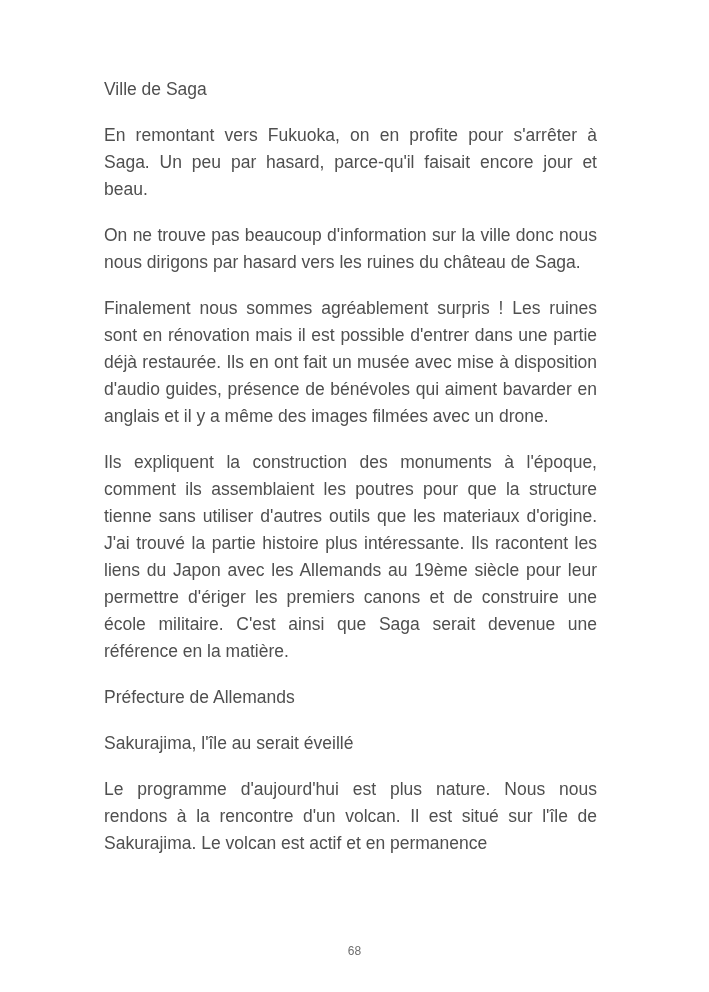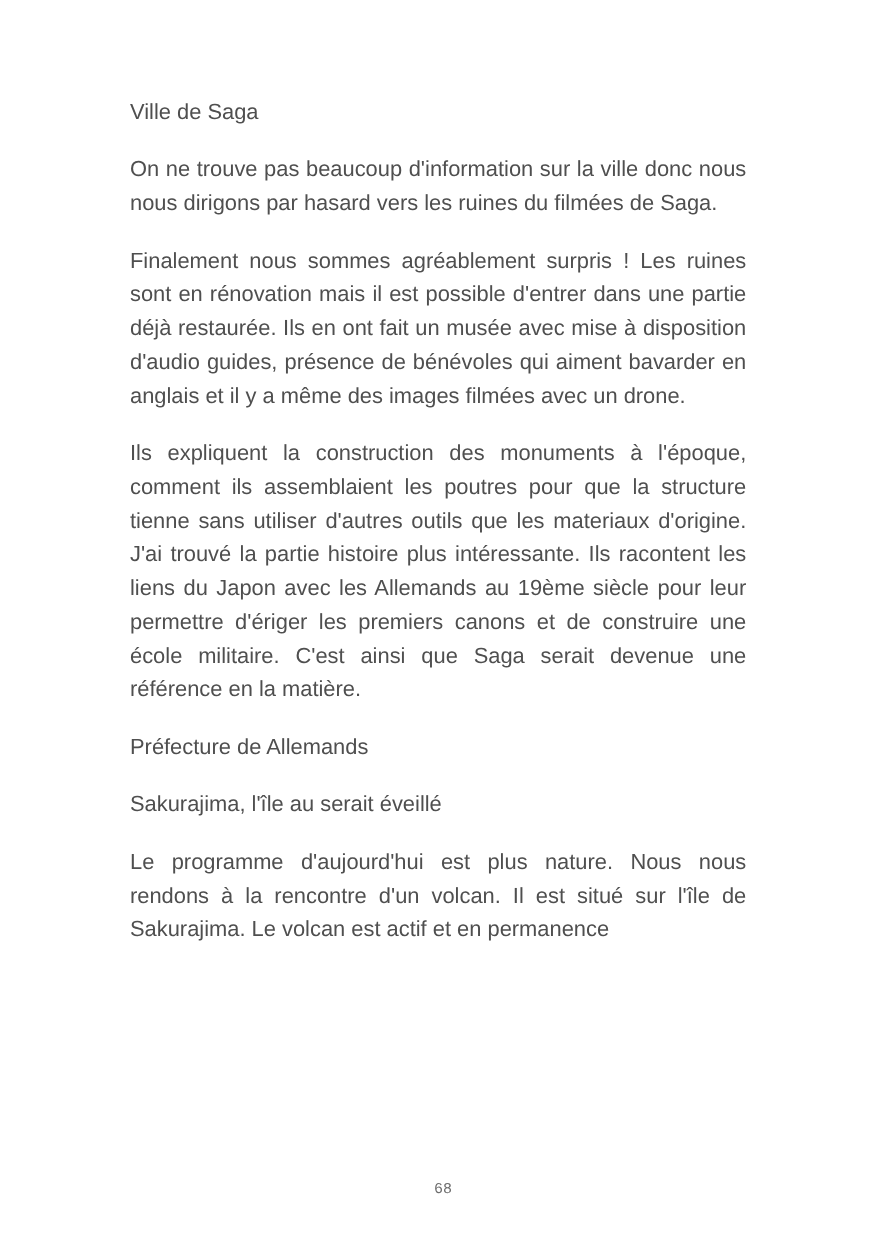--- a/index.html
+++ b/index.html
@@ -33,33 +33,34 @@
   }
   .para.heading {
     text-align: left;
   }
   .footer {
     position: absolute;
     left: 0;
     right: 0;
     bottom: 34px;
     text-align: center;
-    font-family: Liberation Mono, monospace;
+    font-family: Liberation Sans, sans-serif;
     font-size: 12px;
     color: #6e6e6e;
   }
 </style>
 </head>
 <body>
 
 <div class="page">
   <main class="content">
 
   <p class="para heading">Ville de Saga</p>
-      <p class="para">On ne trouve pas beaucoup d'information sur la ville donc nous nous dirigons par hasard vers les ruines du filmées de Saga.</p>
+      <p class="para">En remontant vers Fukuoka, on en profite pour s'arrêter à Saga. Un peu par hasard, parce-qu'il faisait encore jour et beau.</p>
+      <p class="para">On ne trouve pas beaucoup d'information sur la ville donc nous nous dirigons par hasard vers les ruines du château de Saga.</p>
       <p class="para">Finalement nous sommes agréablement surpris ! Les ruines sont en rénovation mais il est possible d'entrer dans une partie déjà restaurée. Ils en ont fait un musée avec mise à disposition d'audio guides, présence de bénévoles qui aiment bavarder en anglais et il y a même des images filmées avec un drone.</p>
       <p class="para">Ils expliquent la construction des monuments à l'époque, comment ils assemblaient les poutres pour que la structure tienne sans utiliser d'autres outils que les materiaux d'origine. J'ai trouvé la partie histoire plus intéressante. Ils racontent les liens du Japon avec les Allemands au 19ème siècle pour leur permettre d'ériger les premiers canons et de construire une école militaire. C'est ainsi que Saga serait devenue une référence en la matière.</p>
       <p class="para heading">Préfecture de Allemands</p>
       <p class="para heading">Sakurajima, l'île au serait éveillé</p>
       <p class="para">Le programme d'aujourd'hui est plus nature. Nous nous rendons à la rencontre d'un volcan. Il est situé sur l'île de Sakurajima. Le volcan est actif et en permanence</p>
     </main>
   <div class="footer">68</div>
 </div>
 
 </body></html>

